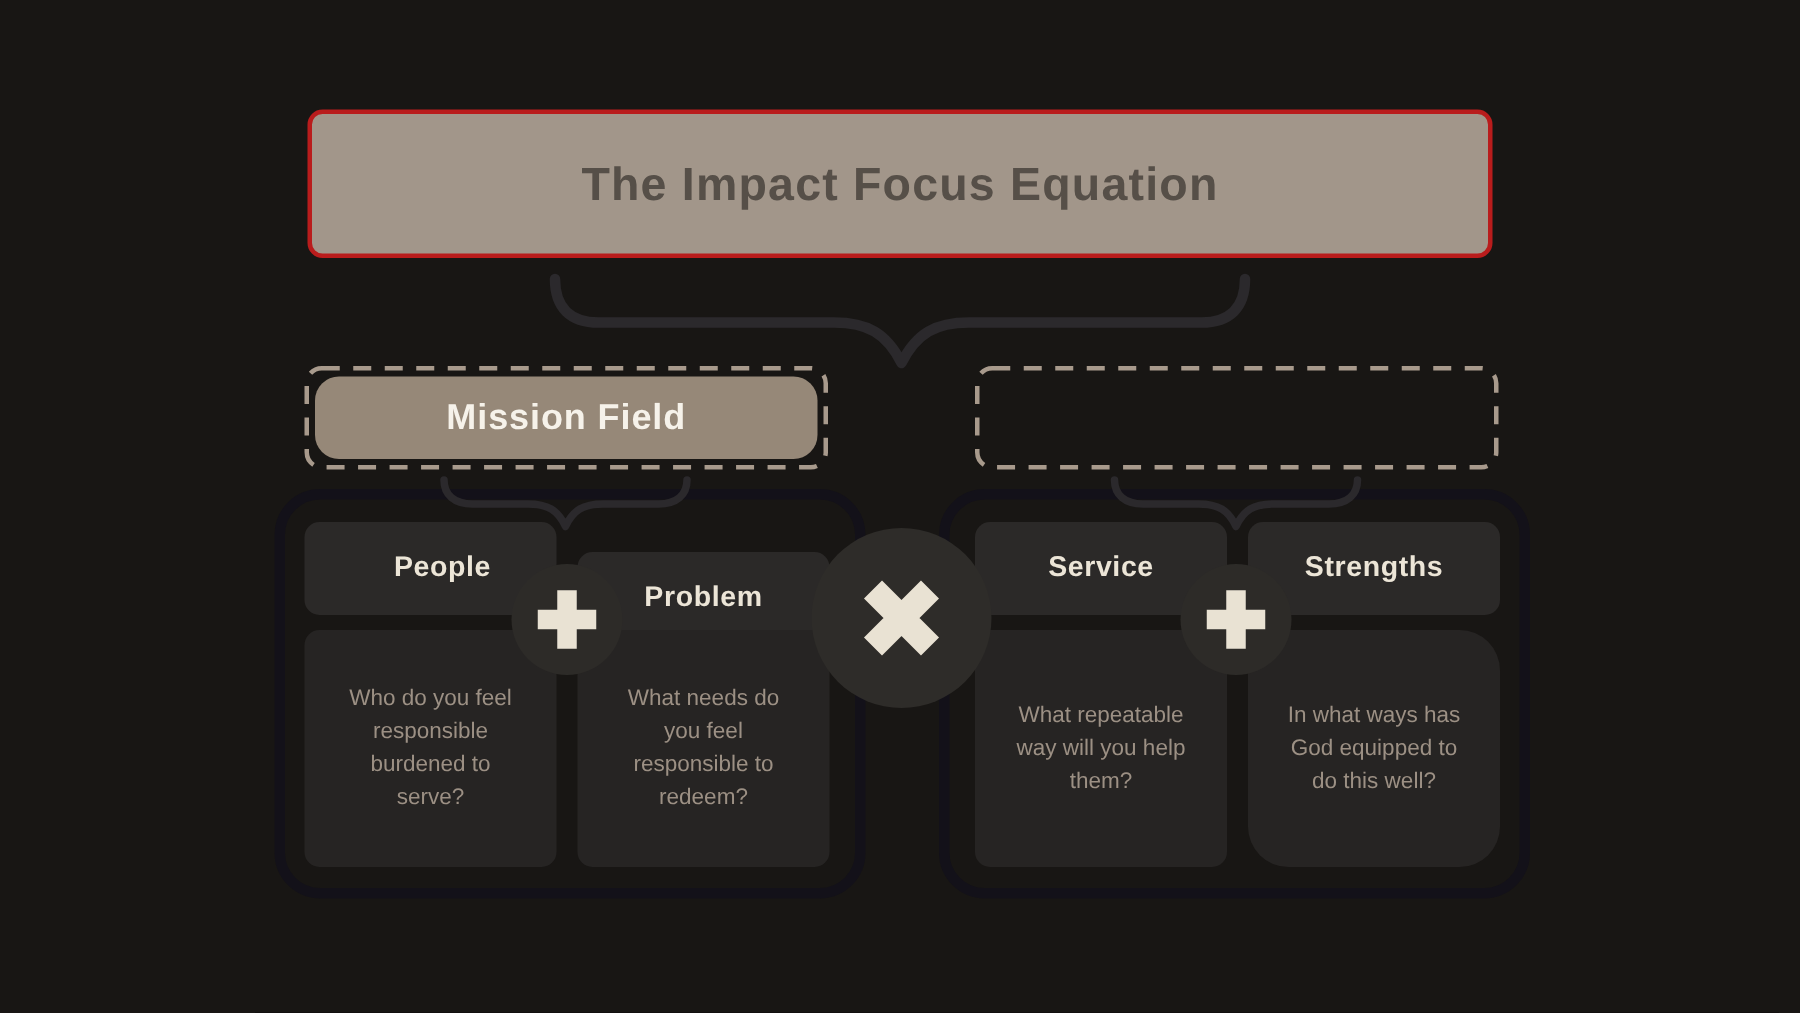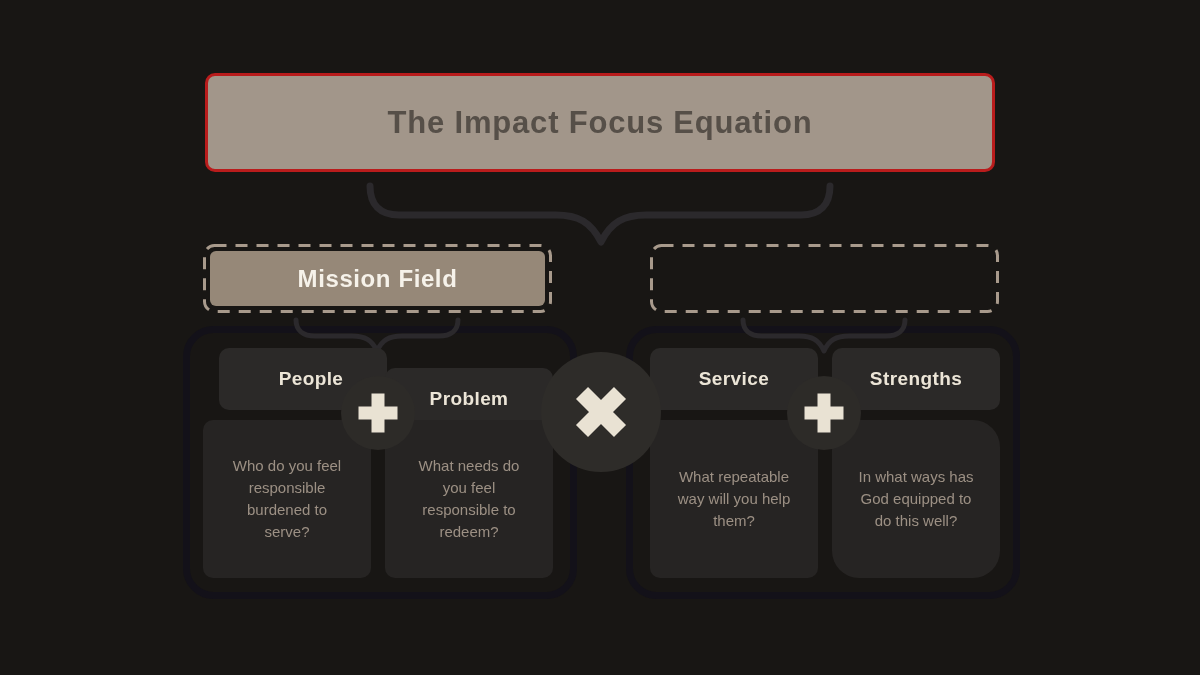--- a/index.html
+++ b/index.html
@@ -16,21 +16,21 @@
     left:205px;top:73px;width:790px;height:99px;
     background:#a2968a;border:3px solid #b91c1c;border-radius:10px;
     display:flex;align-items:center;justify-content:center;z-index:3;
   }
   .title-box span{
     font-size:31px;font-weight:bold;color:#564f48;letter-spacing:.8px;
   }
   
   .mission-box{
     top:251px;width:335px;height:55px;
-    background:#968878;border-radius:6px;
+    background:#968878;border-radius:16px;
     display:flex;align-items:center;justify-content:center;z-index:3;
   }
   .mission-box span{
     font-size:24px;font-weight:bold;color:#f6f2ea;letter-spacing:.6px;
   }
   #mission-field{left:210px;}
   #mission-fit{left:657px;}
   
   .factor-box{
     top:348px;width:168px;height:62px;
@@ -92,21 +92,21 @@
   </svg>
 
   <div class="abs title-box">
     <span>The Impact Focus Equation</span>
   </div>
 
   <div class="abs mission-box" id="mission-field">
     <span>Mission Field</span>
   </div>
 
-  <div class="abs factor-box" style="left:219px;padding-left:16px;">
+  <div class="abs factor-box" style="left:203px;padding-left:16px;">
     <span>People</span>
   </div>
   <div class="abs factor-box" style="left:385px;margin-top:20px;">
     <span>Problem</span>
   </div>
   <div class="abs question-box" style="left:203px;">
     <span>Who do you feel responsible burdened to serve?</span>
   </div>
   <div class="abs question-box" style="left:385px;">
     <span>What needs do you feel responsible to redeem?</span>

